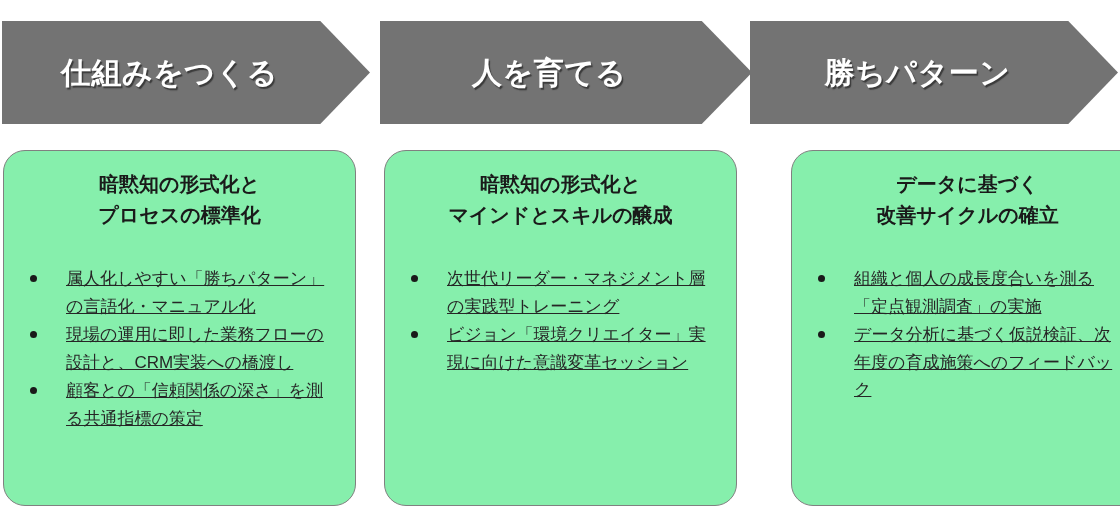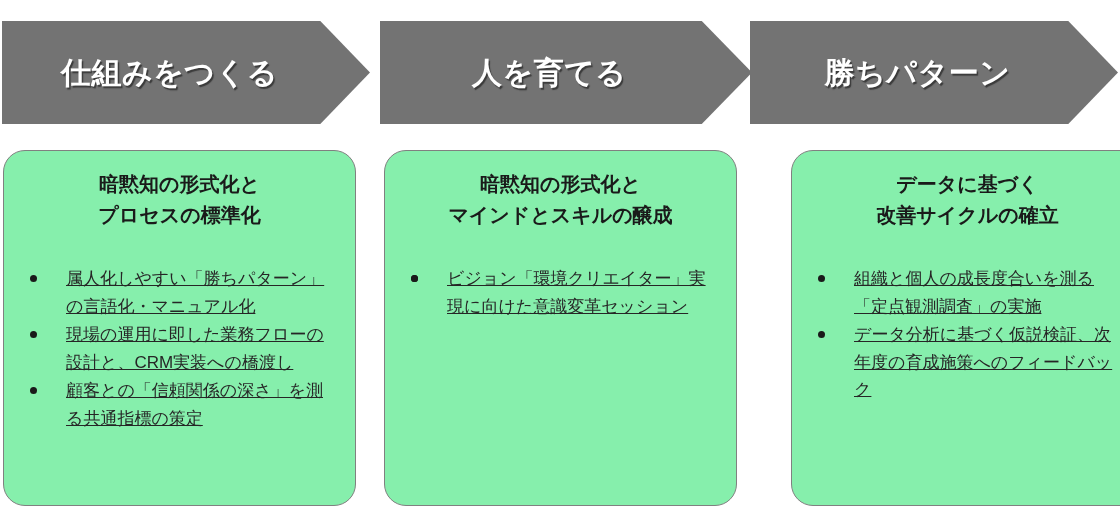--- a/index.html
+++ b/index.html
@@ -143,20 +143,21 @@
 
   <div class="arrow arrow-2">
     <span class="arrow-label">人を育てる</span>
   </div>
   <div class="card card-2">
     <div class="card-title">暗黙知の形式化と
 マインドとスキルの醸成</div>
     <ul class="bullet-list">
       <li class="bullet-item">
         <span class="bullet-dot"></span>
+        <span>次世代リーダー・マネジメント層の実践型トレーニング</span>
       </li>
       <li class="bullet-item">
         <span class="bullet-dot"></span>
         <span>ビジョン「環境クリエイター」実現に向けた意識変革セッション</span>
       </li>
     </ul>
   </div>
 
   <div class="arrow arrow-3">
     <span class="arrow-label">勝ちパターン</span>

